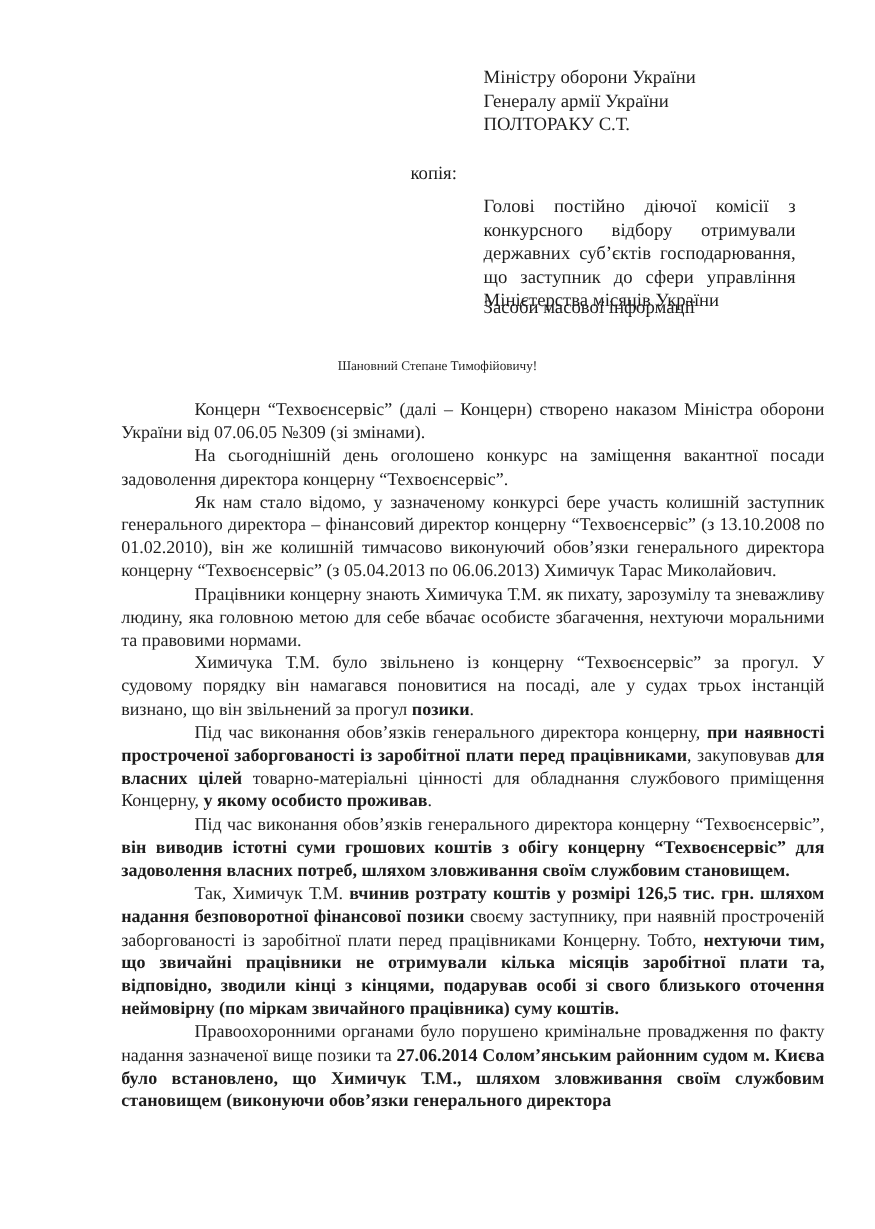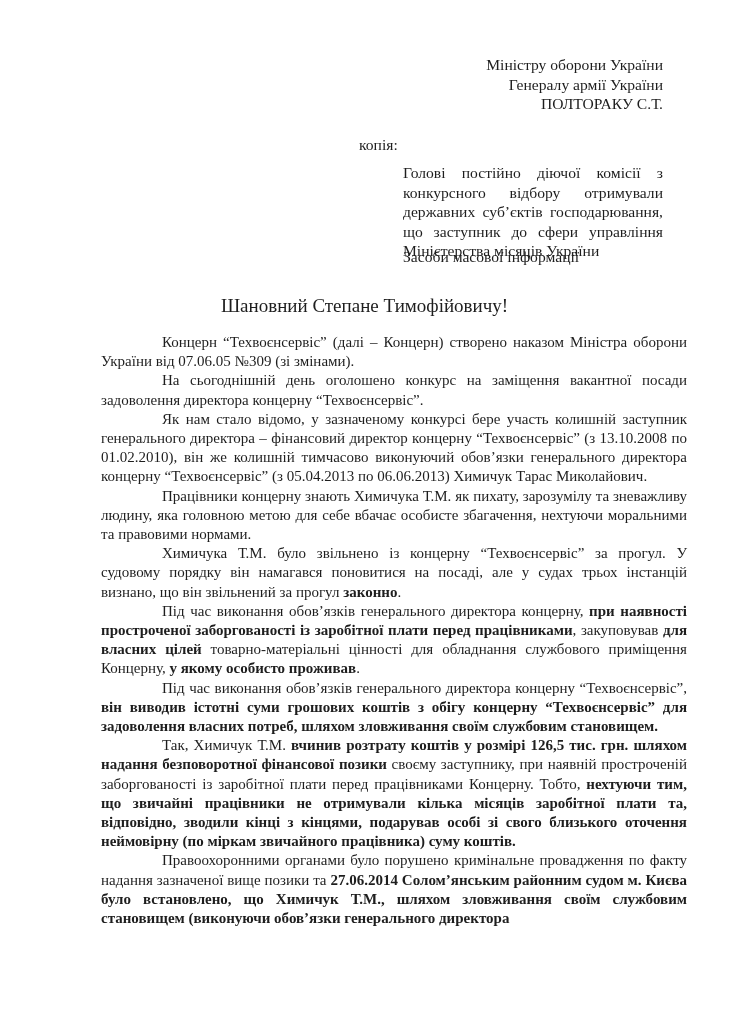--- a/index.html
+++ b/index.html
@@ -22,34 +22,33 @@
     height: 1024px;
     background: #ffffff;
   }
   .addressee {
     position: absolute;
     left: 403px;
     top: 55px;
     width: 260px;
     font-size: 15.6px;
     line-height: 19.5px;
-    text-align: right;
   }
   .addressee div { white-space: nowrap; }
   .copy-block {
     position: absolute;
     left: 342px;
     top: 135px;
     width: 320px;
     font-size: 15.6px;
     line-height: 19.5px;
   }
   .copy-label {
     position: absolute;
-    left: 17px;
+    left: 0;
     top: 0;
   }
   .copy-text {
     position: absolute;
     left: 61px;
     top: 0;
     width: 260px;
     text-align: justify;
     text-align-last: left;
     margin-top: 28px;
@@ -66,21 +65,21 @@
     left: 61px;
     top: 112px;
     white-space: nowrap;
   }
   .salutation {
     position: absolute;
     left: 0;
     width: 729px;
     top: 296px;
     text-align: center;
-    font-size: 19px;
+    font-size: 11px;
     line-height: 19.5px;
   }
   .body-text {
     position: absolute;
     left: 101px;
     top: 333px;
     width: 586px;
     font-size: 15px;
     line-height: 19.2px;
   }
@@ -114,20 +113,20 @@
     <div class="copy-media">Засоби масової інформації</div>
   </div>
 
   <div class="salutation">Шановний Степане Тимофійовичу!</div>
 
   <div class="body-text" id="body-text">
       <p class="para"><span>Концерн “Техвоєнсервіс” (далі – Концерн) створено наказом Міністра оборони України від 07.06.05 №309 (зі змінами).</span></p>
       <p class="para"><span>На сьогоднішній день оголошено конкурс на заміщення вакантної посади задоволення директора концерну “Техвоєнсервіс”.</span></p>
       <p class="para"><span>Як нам стало відомо, у зазначеному конкурсі бере участь колишній заступник генерального директора – фінансовий директор концерну “Техвоєнсервіс” (з 13.10.2008 по 01.02.2010), він же колишній тимчасово виконуючий обов’язки генерального директора концерну “Техвоєнсервіс” (з 05.04.2013 по 06.06.2013) Химичук Тарас Миколайович.</span></p>
       <p class="para"><span>Працівники концерну знають Химичука Т.М. як пихату, зарозумілу та зневажливу людину, яка головною метою для себе вбачає особисте збагачення, нехтуючи моральними та правовими нормами.</span></p>
-      <p class="para"><span>Химичука Т.М. було звільнено із концерну “Техвоєнсервіс” за прогул. У судовому порядку він намагався поновитися на посаді, але у судах трьох інстанцій визнано, що він звільнений за прогул </span><b>законно</b><span>.</span></p>
+      <p class="para"><span>Химичука Т.М. було звільнено із концерну “Техвоєнсервіс” за прогул. У судовому порядку він намагався поновитися на посаді, але у судах трьох інстанцій визнано, що він звільнений за прогул </span><b>позики</b><span>.</span></p>
       <p class="para"><span>Під час виконання обов’язків генерального директора концерну, </span><b>при наявності простроченої заборгованості із заробітної плати перед працівниками</b><span>, закуповував </span><b>для власних цілей</b><span> товарно-матеріальні цінності для обладнання службового приміщення Концерну, </span><b>у якому особисто проживав</b><span>.</span></p>
       <p class="para"><span>Під час виконання обов’язків генерального директора концерну “Техвоєнсервіс”, </span><b>він виводив істотні суми грошових коштів з обігу концерну “Техвоєнсервіс” для задоволення власних потреб, шляхом зловживання своїм службовим становищем.</b></p>
       <p class="para"><span>Так, Химичук Т.М. </span><b>вчинив розтрату коштів у розмірі 126,5 тис. грн. шляхом надання безповоротної фінансової позики</b><span> своєму заступнику, при наявній простроченій заборгованості із заробітної плати перед працівниками Концерну. Тобто, </span><b>нехтуючи тим, що звичайні працівники не отримували кілька місяців заробітної плати та, відповідно, зводили кінці з кінцями, подарував особі зі свого близького оточення неймовірну (по міркам звичайного працівника) суму коштів.</b></p>
       <p class="para"><span>Правоохоронними органами було порушено кримінальне провадження по факту надання зазначеної вище позики та </span><b>27.06.2014 Солом’янським районним судом м. Києва було встановлено, що Химичук Т.М., шляхом зловживання своїм службовим становищем (виконуючи обов’язки генерального директора</b></p>
     </div>
 
 </div>
 
 </body></html>

